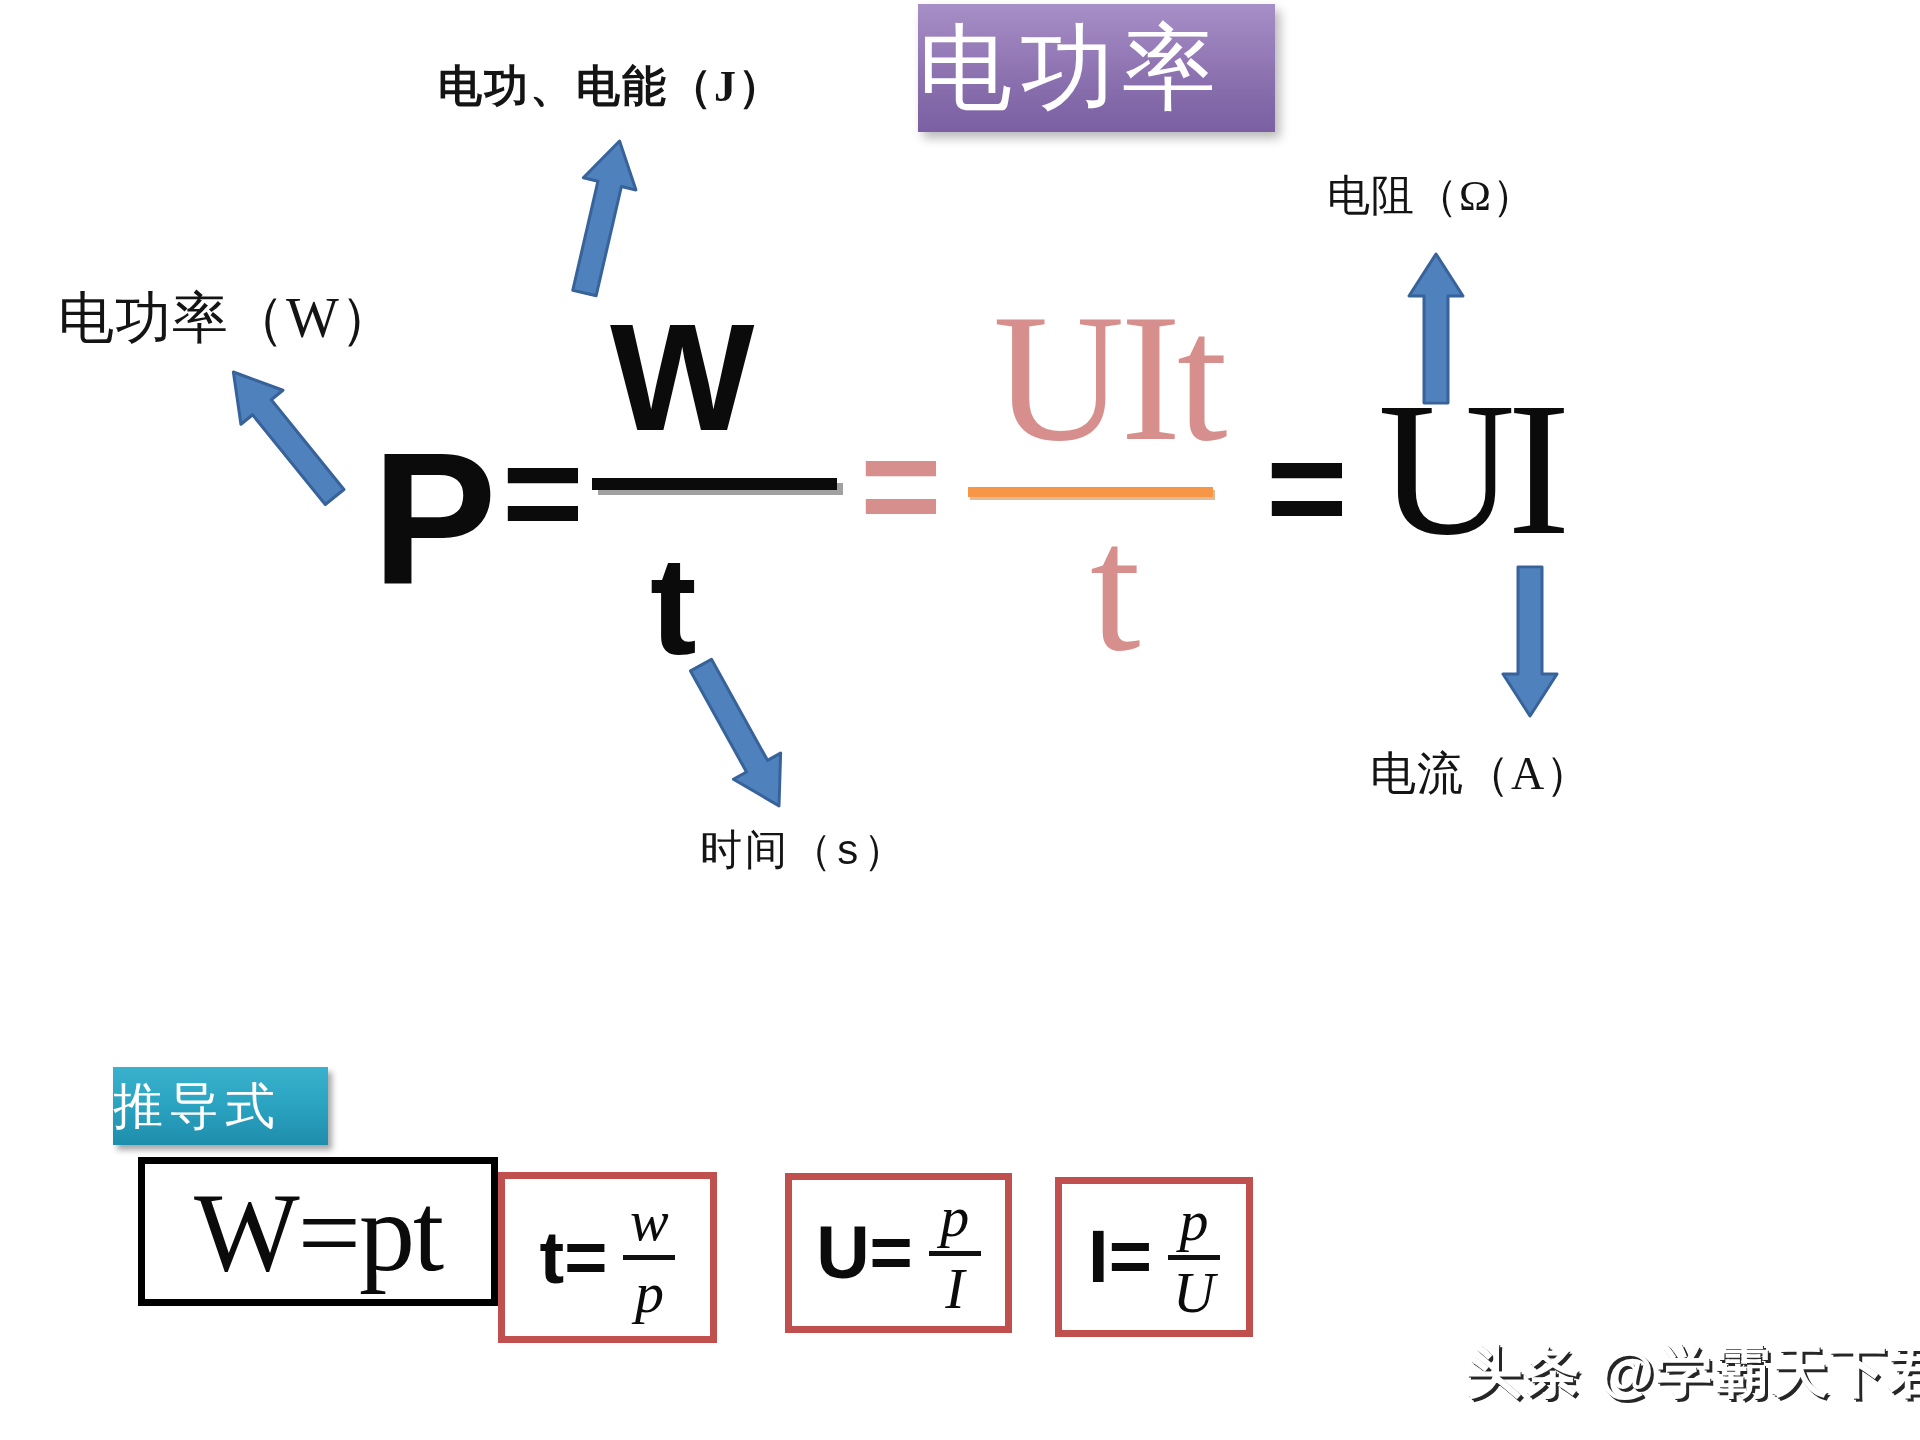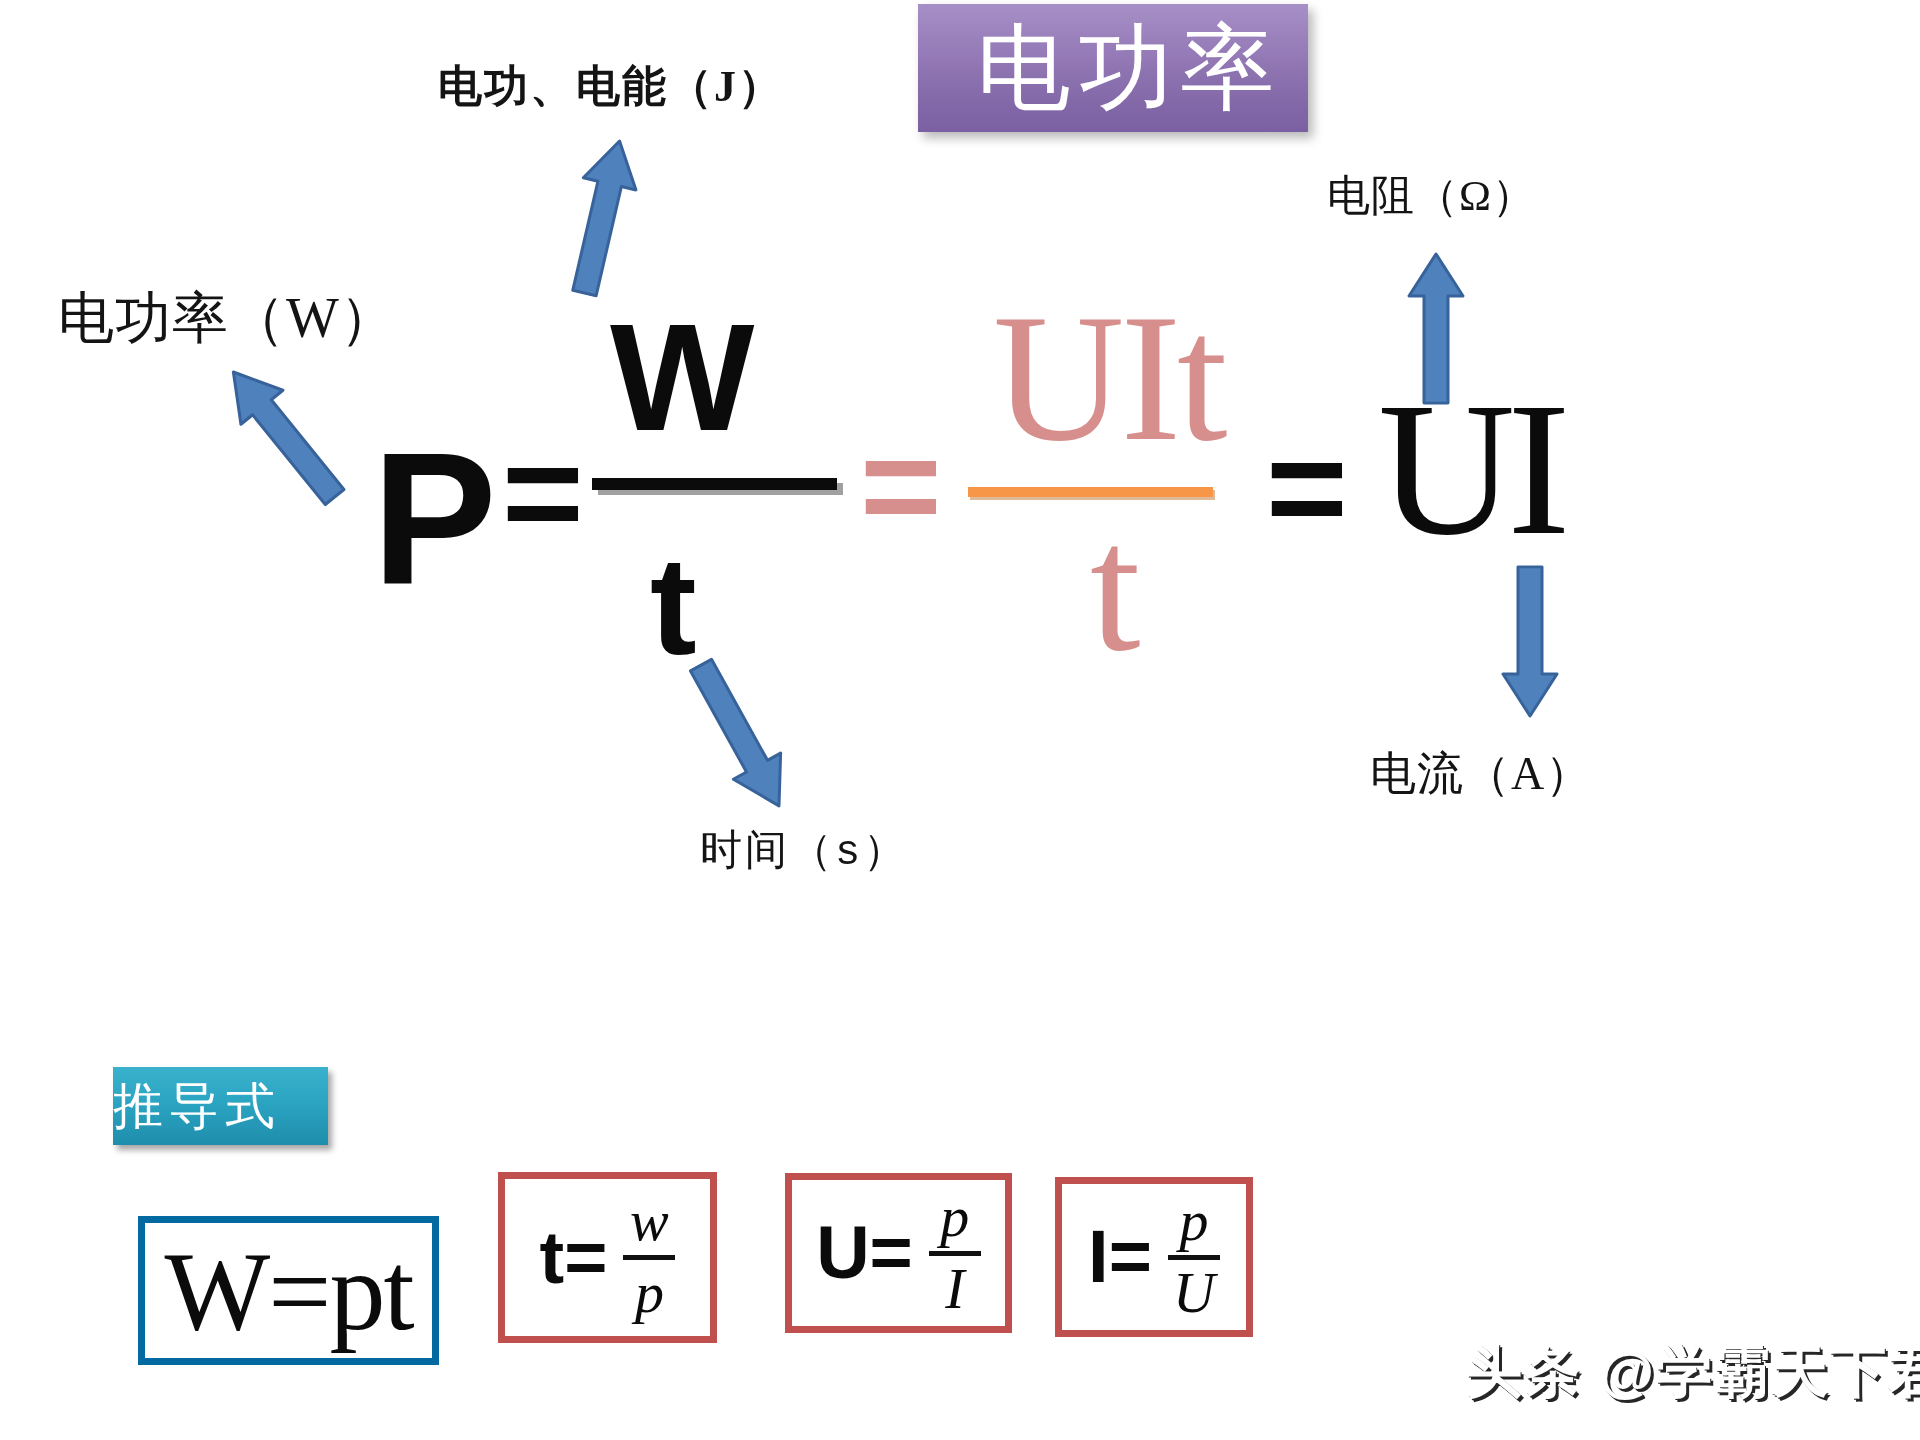--- a/index.html
+++ b/index.html
@@ -7,21 +7,21 @@
     position:relative;width:1920px;height:1440px;background:#ffffff;
     overflow:hidden;font-family:"Liberation Sans","DejaVu Sans",sans-serif;
   }
   .serif{font-family:"Liberation Serif","DejaVu Serif",serif;}
 
   
   .title-box{
     position:absolute;left:918px;top:4px;width:357px;height:128px;
     background:linear-gradient(180deg,#a78fc7 0%,#8d72b0 55%,#7a5fa2 100%);
     box-shadow:5px 6px 10px rgba(0,0,0,.28);
-    display:flex;align-items:center;justify-content:center;padding-left:33px;
+    display:flex;align-items:center;justify-content:flex-start;
   }
   .title-box span{
     font-family:"Liberation Serif","DejaVu Serif",serif;
     font-size:94px;color:#ffffff;letter-spacing:8px;line-height:1;
   }
 
   
   .cn{
     position:absolute;color:#141414;line-height:1.15;white-space:nowrap;
     font-family:"Liberation Serif","DejaVu Serif",serif;
@@ -64,21 +64,21 @@
     display:flex;align-items:center;box-sizing:border-box;
   }
   .derive-tag span{
     font-family:"Liberation Serif","DejaVu Serif",serif;
     font-size:50px;color:#ffffff;letter-spacing:6px;line-height:1;
   }
   .fbox{
     position:absolute;background:#ffffff;display:flex;align-items:center;
     justify-content:center;box-sizing:border-box;
   }
-  .box-w{left:138px;top:1216px;width:301px;height:149px;border:7px solid #0369a1;}
+  .box-w{left:138px;top:1157px;width:360px;height:149px;border:7px solid #000000;}
   .box-t{left:498px;top:1172px;width:219px;height:171px;border:7px solid #c0504d;}
   .box-u{left:785px;top:1173px;width:227px;height:160px;border:7px solid #c0504d;}
   .box-i{left:1055px;top:1177px;width:198px;height:160px;border:7px solid #c0504d;}
   .box-w span{
     font-family:"Liberation Serif","DejaVu Serif",serif;
     font-size:112px;line-height:1;color:#0b0b0b;letter-spacing:-2px;
   }
   .flhs{font-size:74px;font-weight:700;line-height:1;color:#0b0b0b;}
   .frac{display:flex;flex-direction:column;align-items:center;margin-left:16px;}
   .fnum,.fden{

